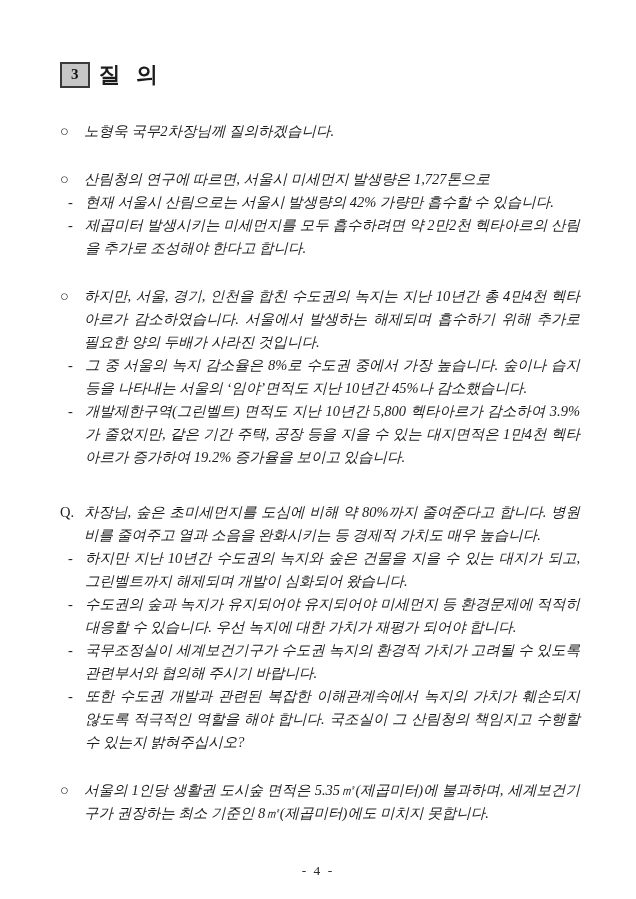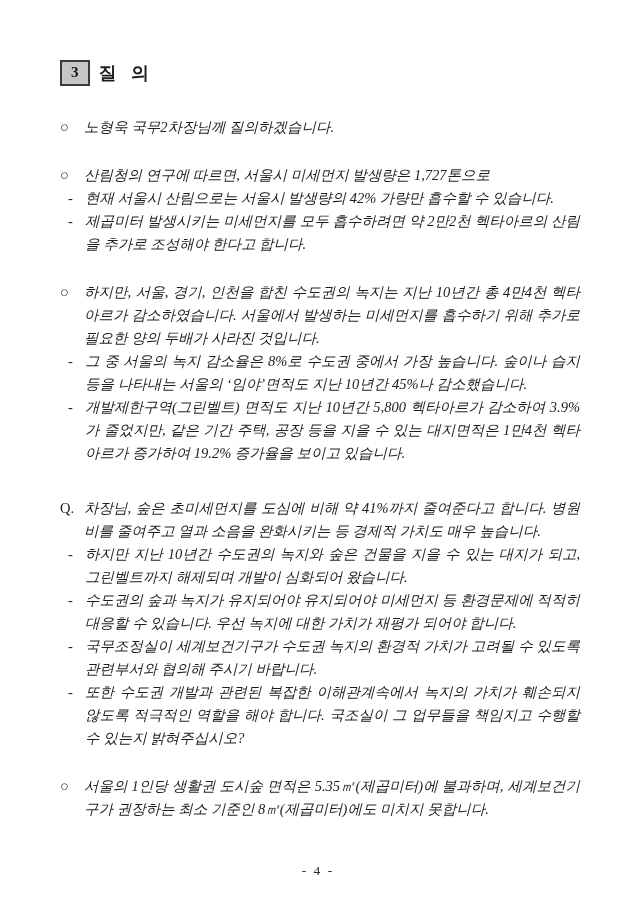--- a/index.html
+++ b/index.html
@@ -29,21 +29,21 @@
     border: 2px solid #3a3a3a;
     background: #c6c6c6;
     color: #111;
     font-weight: 700;
     font-size: 15px;
     line-height: 1;
     padding: 3px 9px 4px 9px;
     margin-right: 9px;
   }
   .heading-title {
-    font-size: 18px;
+    font-size: 22px;
     font-weight: 700;
     letter-spacing: 5px;
     white-space: nowrap;
     font-family: Liberation Serif, serif;
   }
   .para {
     display: flex;
     font-size: 14.5px;
     line-height: 23px;
     text-align: justify;
@@ -99,50 +99,50 @@
     <span class="marker">-</span>
     <span class="text">현재 서울시 산림으로는 서울시 발생량의 42% 가량만 흡수할 수 있습니다.</span>
   </div>
   <div class="para sub">
     <span class="marker">-</span>
     <span class="text">제곱미터 발생시키는 미세먼지를 모두 흡수하려면 약 2만2천 헥타아르의 산림을 추가로 조성해야 한다고 합니다.</span>
   </div>
 
   <div class="para gap-section">
     <span class="marker">○</span>
-    <span class="text">하지만, 서울, 경기, 인천을 합친 수도권의 녹지는 지난 10년간 총 4만4천 헥타아르가 감소하였습니다. 서울에서 발생하는 미세먼지를 흡수하기 위해 추가로 필요한 양의 두배가 사라진 것입니다.</span>
+    <span class="text">하지만, 서울, 경기, 인천을 합친 수도권의 녹지는 지난 10년간 총 4만4천 헥타아르가 감소하였습니다. 서울에서 발생하는 해제되며 흡수하기 위해 추가로 필요한 양의 두배가 사라진 것입니다.</span>
   </div>
   <div class="para sub">
     <span class="marker">-</span>
     <span class="text">그 중 서울의 녹지 감소율은 8%로 수도권 중에서 가장 높습니다. 숲이나 습지 등을 나타내는 서울의 ‘임야’면적도 지난 10년간 45%나 감소했습니다.</span>
   </div>
   <div class="para sub">
     <span class="marker">-</span>
     <span class="text">개발제한구역(그린벨트) 면적도 지난 10년간 5,800 헥타아르가 감소하여 3.9%가 줄었지만, 같은 기간 주택, 공장 등을 지을 수 있는 대지면적은 1만4천 헥타아르가 증가하여 19.2% 증가율을 보이고 있습니다.</span>
   </div>
 
   <div class="para gap-large">
     <span class="marker">Q.</span>
-    <span class="text">차장님, 숲은 초미세먼지를 도심에 비해 약 41%까지 줄여준다고 합니다. 병원비를 줄여주고 열과 소음을 완화시키는 등 경제적 가치도 매우 높습니다.</span>
+    <span class="text">차장님, 숲은 초미세먼지를 도심에 비해 약 80%까지 줄여준다고 합니다. 병원비를 줄여주고 열과 소음을 완화시키는 등 경제적 가치도 매우 높습니다.</span>
   </div>
   <div class="para sub">
     <span class="marker">-</span>
     <span class="text">하지만 지난 10년간 수도권의 녹지와 숲은 건물을 지을 수 있는 대지가 되고, 그린벨트까지 해제되며 개발이 심화되어 왔습니다.</span>
   </div>
   <div class="para sub">
     <span class="marker">-</span>
     <span class="text">수도권의 숲과 녹지가 유지되어야 유지되어야 미세먼지 등 환경문제에 적적히 대응할 수 있습니다. 우선 녹지에 대한 가치가 재평가 되어야 합니다.</span>
   </div>
   <div class="para sub">
     <span class="marker">-</span>
     <span class="text">국무조정실이 세계보건기구가 수도권 녹지의 환경적 가치가 고려될 수 있도록 관련부서와 협의해 주시기 바랍니다.</span>
   </div>
   <div class="para sub">
     <span class="marker">-</span>
-    <span class="text">또한 수도권 개발과 관련된 복잡한 이해관계속에서 녹지의 가치가 훼손되지 않도록 적극적인 역할을 해야 합니다. 국조실이 그 업무들을 책임지고 수행할 수 있는지 밝혀주십시오?</span>
+    <span class="text">또한 수도권 개발과 관련된 복잡한 이해관계속에서 녹지의 가치가 훼손되지 않도록 적극적인 역할을 해야 합니다. 국조실이 그 산림청의 책임지고 수행할 수 있는지 밝혀주십시오?</span>
   </div>
 
   <div class="para gap-section">
     <span class="marker">○</span>
     <span class="text">서울의 1인당 생활권 도시숲 면적은 5.35㎡(제곱미터)에 불과하며, 세계보건기구가 권장하는 최소 기준인 8㎡(제곱미터)에도 미치지 못합니다.</span>
   </div>
 
   <div class="page-footer">- 4 -</div>
 
 </div>

